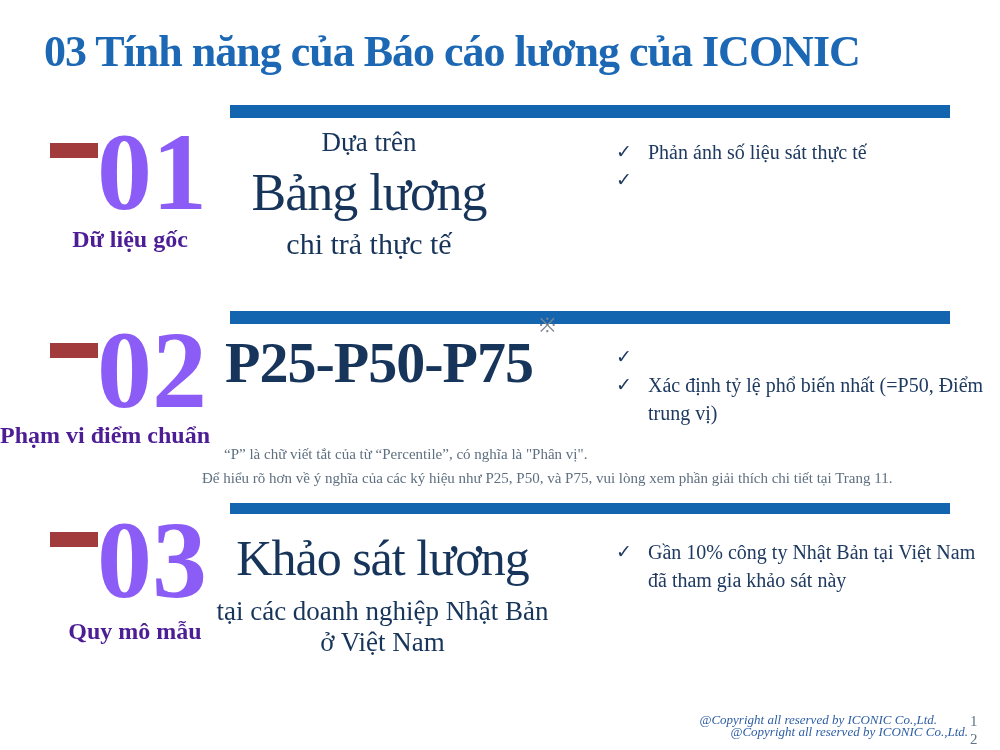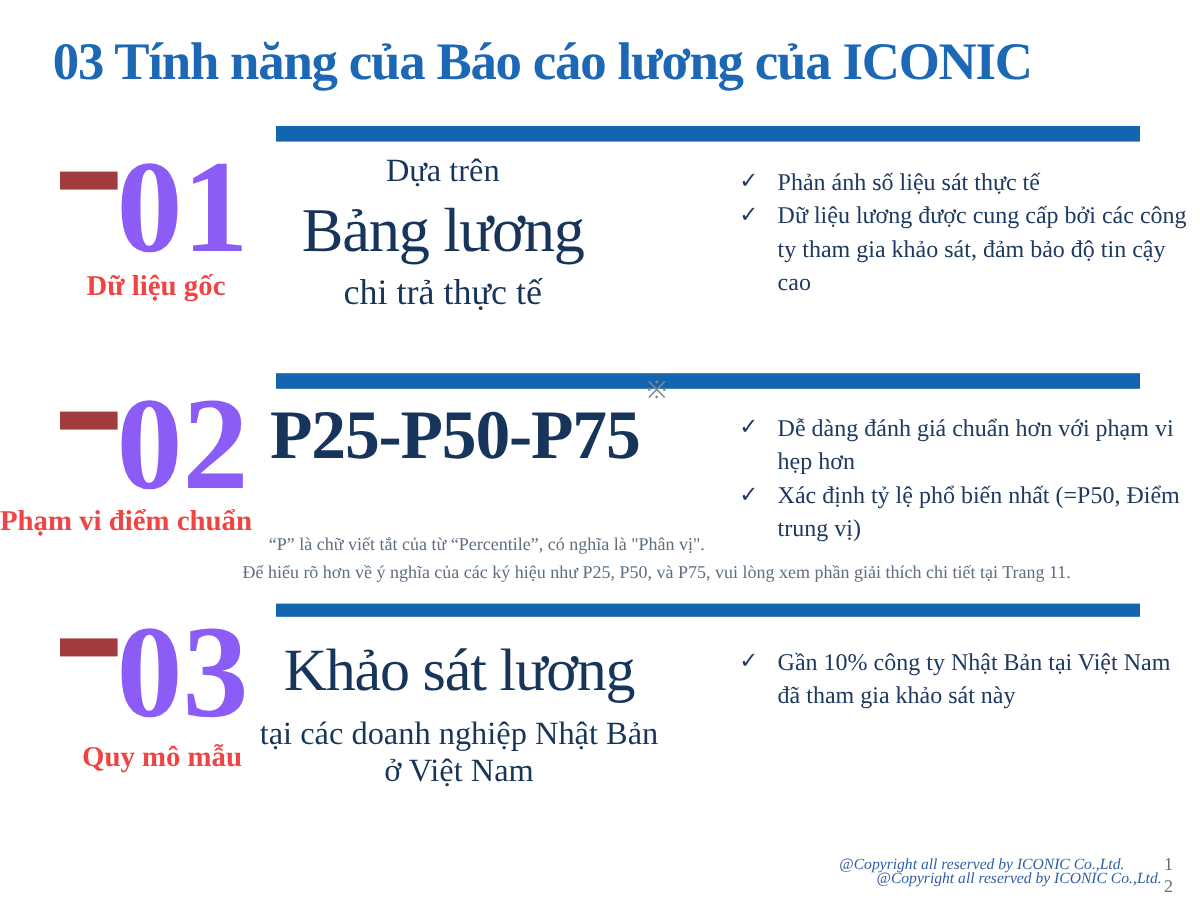--- a/index.html
+++ b/index.html
@@ -14,21 +14,21 @@
   .bar1{top:105px}.bar2{top:311px}.bar3{top:503px;height:11px;}
 
   .dash{position:absolute;left:50px;width:48px;height:15px;background:#A23C3C;}
   .dash1{top:143px}.dash2{top:343px}.dash3{top:532px}
 
   .num{position:absolute;left:92px;width:120px;text-align:center;
       font-size:110px;line-height:1;font-weight:bold;color:#8b5cf6;}
   .num1{top:117px}.num2{top:315px}.num3{top:505px}
 
   .numlabel{position:absolute;text-align:center;font-weight:bold;
-      font-size:24px;color:#ef4444;white-space:nowrap;}
+      font-size:24px;color:#4c1d95;white-space:nowrap;}
   .label1{left:20px;width:220px;top:226px;}
   .label2{left:0px;width:210px;top:422px;}
   .label3{left:25px;width:220px;top:618px;}
 
   .mid{position:absolute;text-align:center;color:#17355A;font-weight:normal;}
   .mid1{left:228px;top:125px;width:282px;}
   .h-top{font-size:27px;line-height:35px;}
   .h-main1{font-size:52px;line-height:65px;letter-spacing:-1px;}
   .h-sub1{font-size:30px;line-height:38px;}
 
@@ -75,35 +75,33 @@
       <div class="h-main1">Bảng lương</div>
       <div class="h-sub1">chi trả thực tế</div>
     </div>
     <div class="bullets bullets1">
       <div class="bullet">
         <span class="check">✓</span>
         <span>Phản ánh số liệu sát thực tế</span>
       </div>
       <div class="bullet">
         <span class="check">✓</span>
-        <span>Dữ liệu lương được cung cấp bởi các công ty tham gia khảo sát, đảm bảo độ tin cậy cao</span>
       </div>
     </div>
   </div>
 
   <div>
     <div class="bar bar2"></div>
     <div class="dash dash2"></div>
     <div class="num num2">02</div>
     <div class="numlabel label2">Phạm vi điểm chuẩn</div>
     <div class="h-main2"><span>P25-P50-P75</span><sup class="refmark">※</sup></div>
     <div class="bullets bullets2">
       <div class="bullet">
         <span class="check">✓</span>
-        <span>Dễ dàng đánh giá chuẩn hơn với phạm vi hẹp hơn</span>
       </div>
       <div class="bullet">
         <span class="check">✓</span>
         <span>Xác định tỷ lệ phổ biến nhất (=P50, Điểm trung vị)</span>
       </div>
     </div>
     <div class="footnote footnote1">“P” là chữ viết tắt của từ “Percentile”, có nghĩa là "Phân vị".</div>
     <div class="footnote footnote2">Để hiểu rõ hơn về ý nghĩa của các ký hiệu như P25, P50, và P75, vui lòng xem phần giải thích chi tiết tại Trang 11.</div>
   </div>
 

